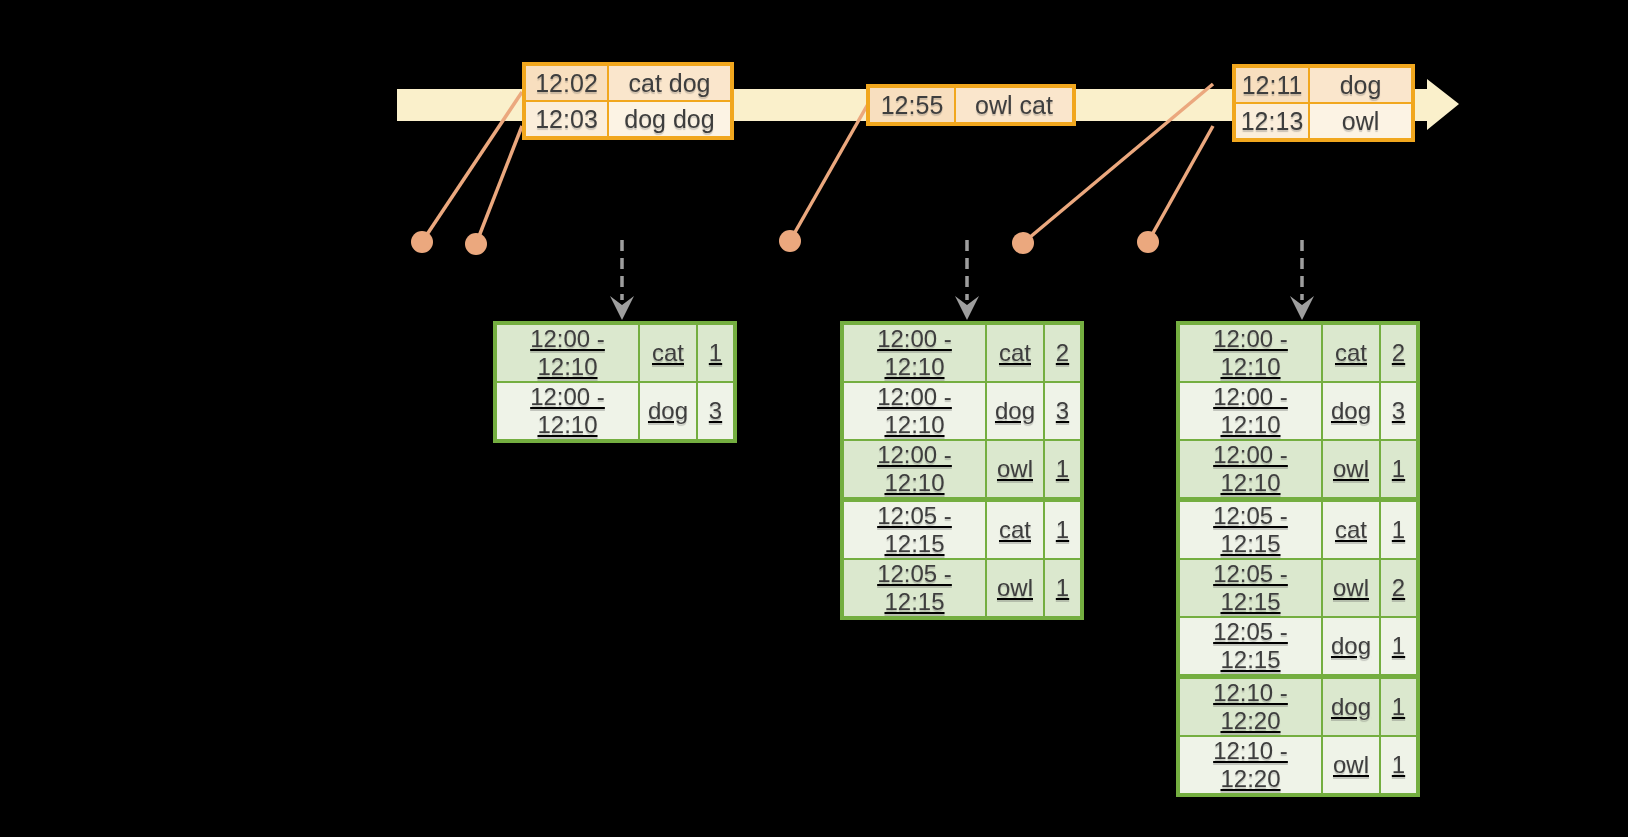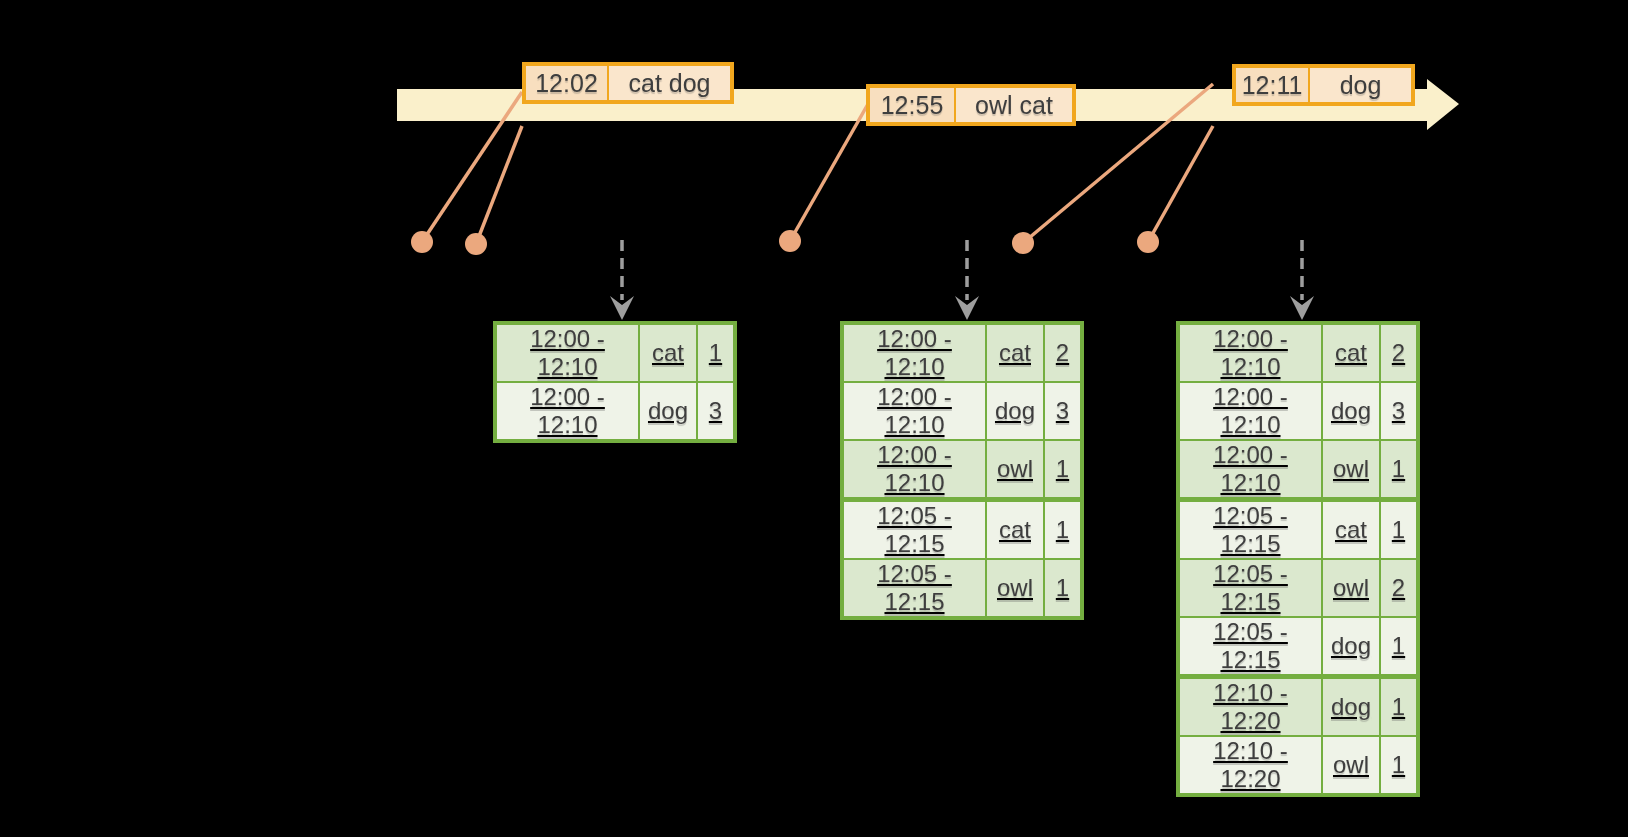--- a/index.html
+++ b/index.html
@@ -54,20 +54,24 @@
       <table class="event-table" style="left: 522px; top: 62px;">
         <colgroup>
           <col style="width: 84px;">
           <col style="width: 124px;">
         </colgroup>
         <tbody>
           <tr>
             <td class="et-time-0">12:02</td>
             <td class="et-words-0">cat dog</td>
           </tr>
+          <tr>
+            <td class="et-time-1">12:03</td>
+            <td class="et-words-1">dog dog</td>
+          </tr>
         </tbody>
       </table>
       <table class="event-table" style="left: 866px; top: 84px;">
         <colgroup>
           <col style="width: 87px;">
           <col style="width: 119px;">
         </colgroup>
         <tbody>
           <tr>
             <td class="et-time-0">12:55</td>
@@ -77,20 +81,24 @@
       </table>
       <table class="event-table" style="left: 1213px; top: 64px; margin-left: 19px;">
         <colgroup>
           <col style="width: 75px;">
           <col style="width: 104px;">
         </colgroup>
         <tbody>
           <tr>
             <td class="et-time-0">12:11</td>
             <td class="et-words-0">dog</td>
+          </tr>
+          <tr>
+            <td class="et-time-1">12:13</td>
+            <td class="et-words-1">owl</td>
           </tr>
         </tbody>
       </table>
       <table class="result-table" style="left: 493px; top: 321px;">
         <colgroup>
           <col style="width: 144px;">
           <col style="width: 58px;">
           <col style="width: 38px;">
         </colgroup>
         <tbody>

